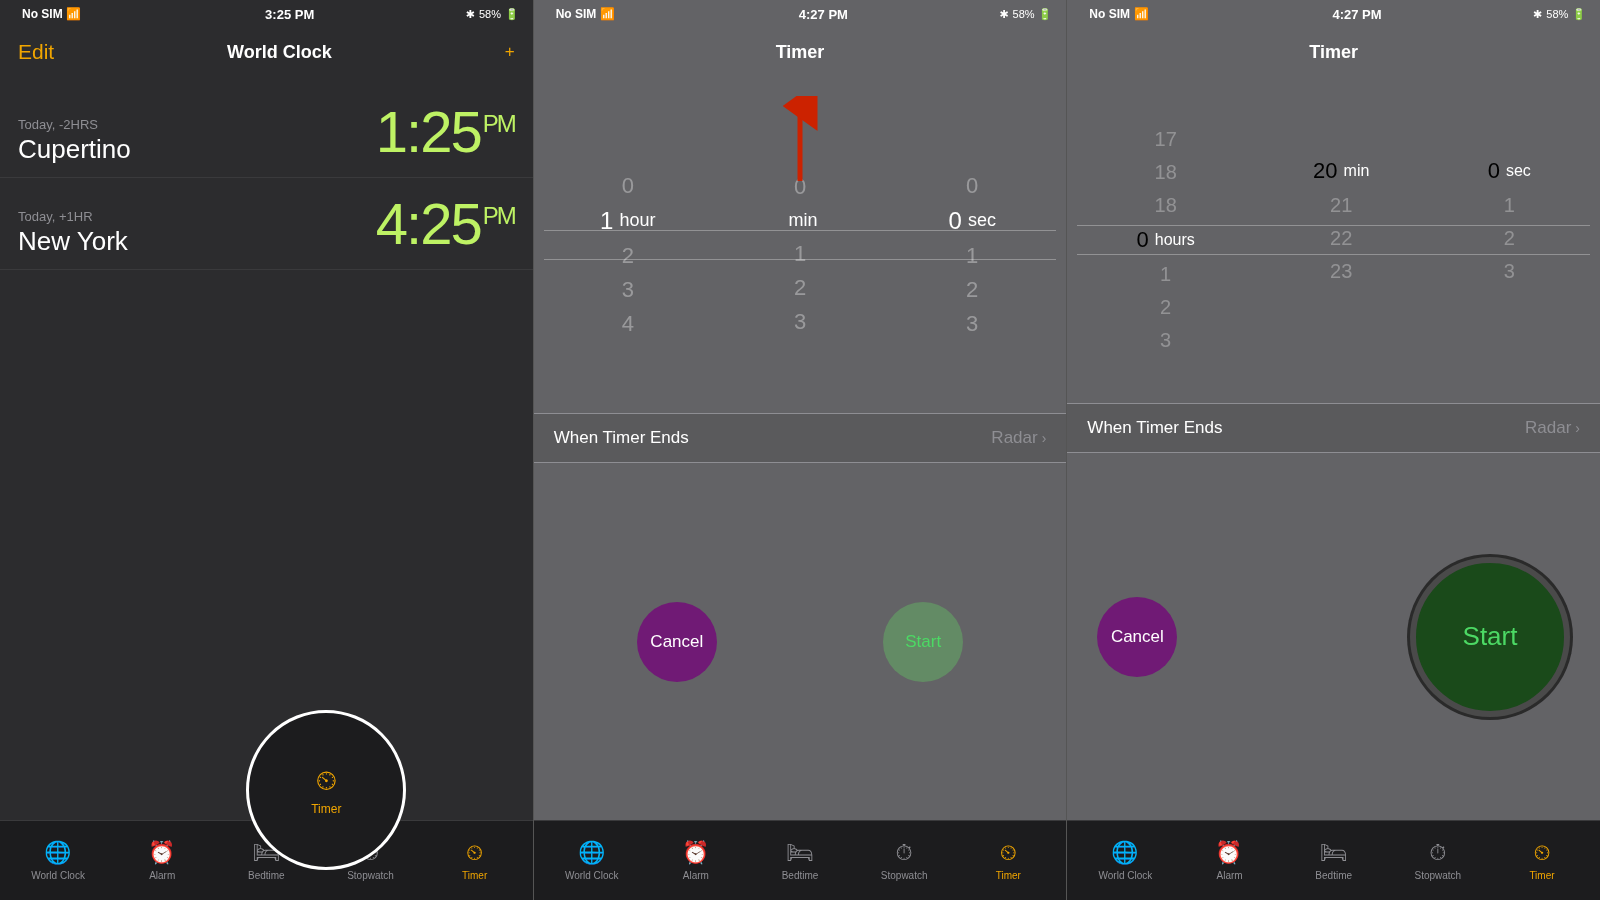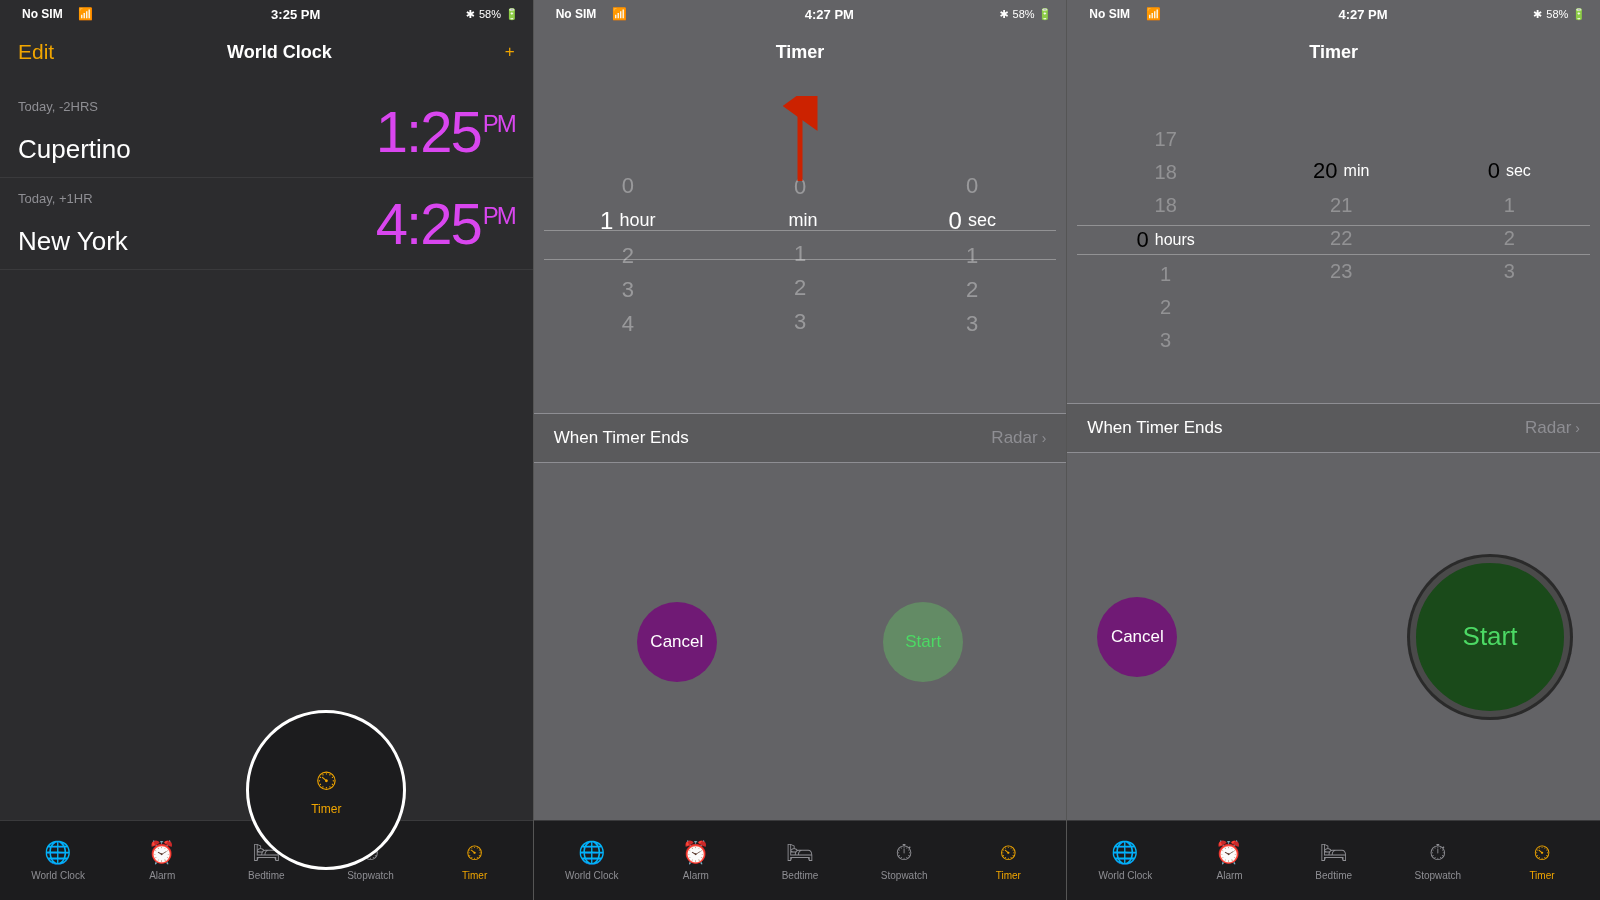--- a/index.html
+++ b/index.html
@@ -29,21 +29,21 @@
     
     .status-bar {
       display: flex;
       justify-content: space-between;
       align-items: center;
       padding: 6px 14px;
       font-size: 12px;
       color: #fff;
       height: 28px;
     }
-    .status-left { font-weight: 600; display: flex; align-items: center; gap: 16px; padding-left: 8px; }
+    .status-left { font-weight: 600; display: flex; align-items: center; gap: 4px; padding-left: 8px; }
     .status-center { font-weight: 600; font-size: 13px; margin-left: 32px; }
     .status-right { display: flex; align-items: center; gap: 4px; font-size: 11px; }
 
     
     .nav-bar {
       display: flex;
       justify-content: space-between;
       align-items: center;
       padding: 8px 18px;
       height: 48px;
@@ -70,22 +70,22 @@
     }
     .clock-item {
       display: flex;
       justify-content: space-between;
       align-items: flex-end;
       padding: 12px 18px;
       border-bottom: 1px solid #3a3a3c;
     }
     .clock-info { display: flex; flex-direction: column; }
     .clock-offset { font-size: 13px; color: #8e8e93; }
-    .clock-city { font-size: 26px; font-weight: 300; color: #fff; margin-top: 20px; }
-    .clock-time { font-size: 58px; font-weight: 100; color: #d946ef; letter-spacing: -2px; }
+    .clock-city { font-size: 26px; font-weight: 300; color: #fff; margin-top: 2px; }
+    .clock-time { font-size: 58px; font-weight: 100; color: #bef264; letter-spacing: -2px; }
     .clock-time .period { font-size: 24px; font-weight: 300; vertical-align: super; margin-left: 2px; }
 
     
     .tab-bar {
       display: flex;
       justify-content: space-around;
       align-items: center;
       height: 80px;
       background: #1c1c1e;
       border-top: 1px solid #3a3a3c;

